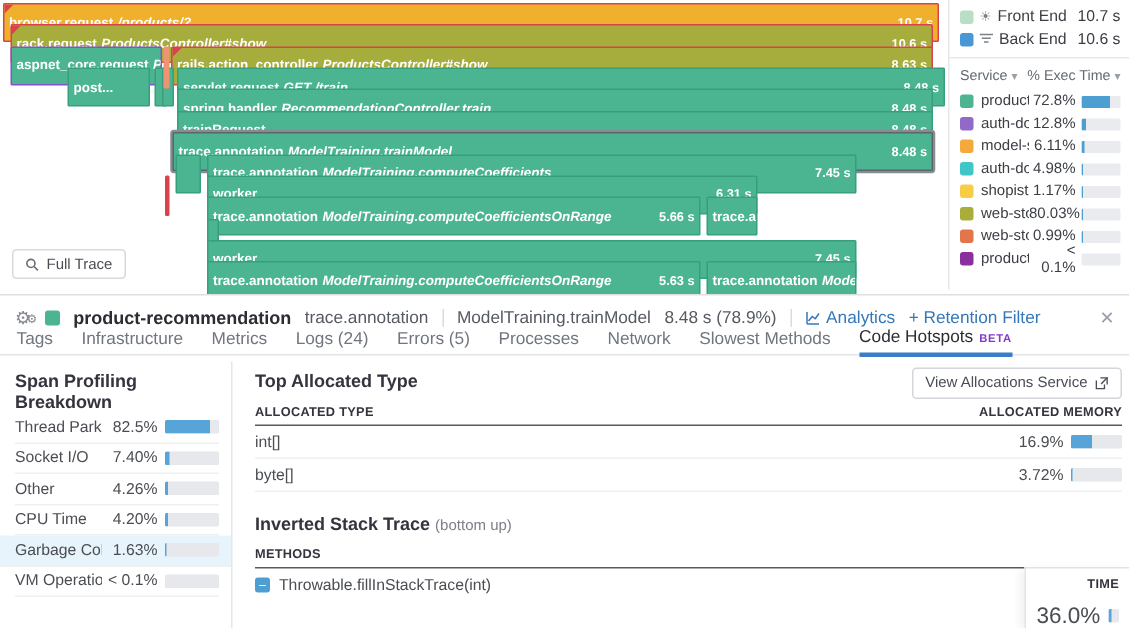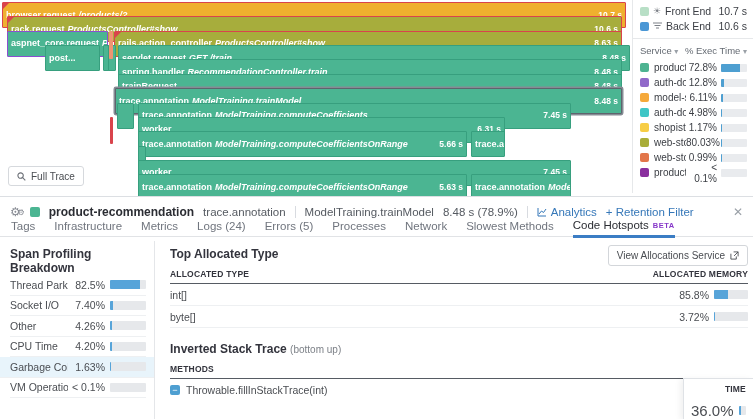--- a/index.html
+++ b/index.html
@@ -400,21 +400,21 @@
           <path d="M9 1 L4.5 5.5" stroke="#4a4d52"></path>
         </svg>
       </div>
       <div class="thead">
         <span>ALLOCATED TYPE</span>
         <span class="right">ALLOCATED MEMORY</span>
       </div>
       <div id="allocated-rows">
           <div class="arow">
             <span class="tname">int[]</span>
-            <span class="apct">85.8%</span>
+            <span class="apct">16.9%</span>
             <span class="atrack">
               <span class="fill" style="display: block; width: 41%;"></span>
             </span>
           </div>
           <div class="arow">
             <span class="tname">byte[]</span>
             <span class="apct">3.72%</span>
             <span class="atrack">
               <span class="fill" style="display: block; width: 4%;"></span>
             </span>

